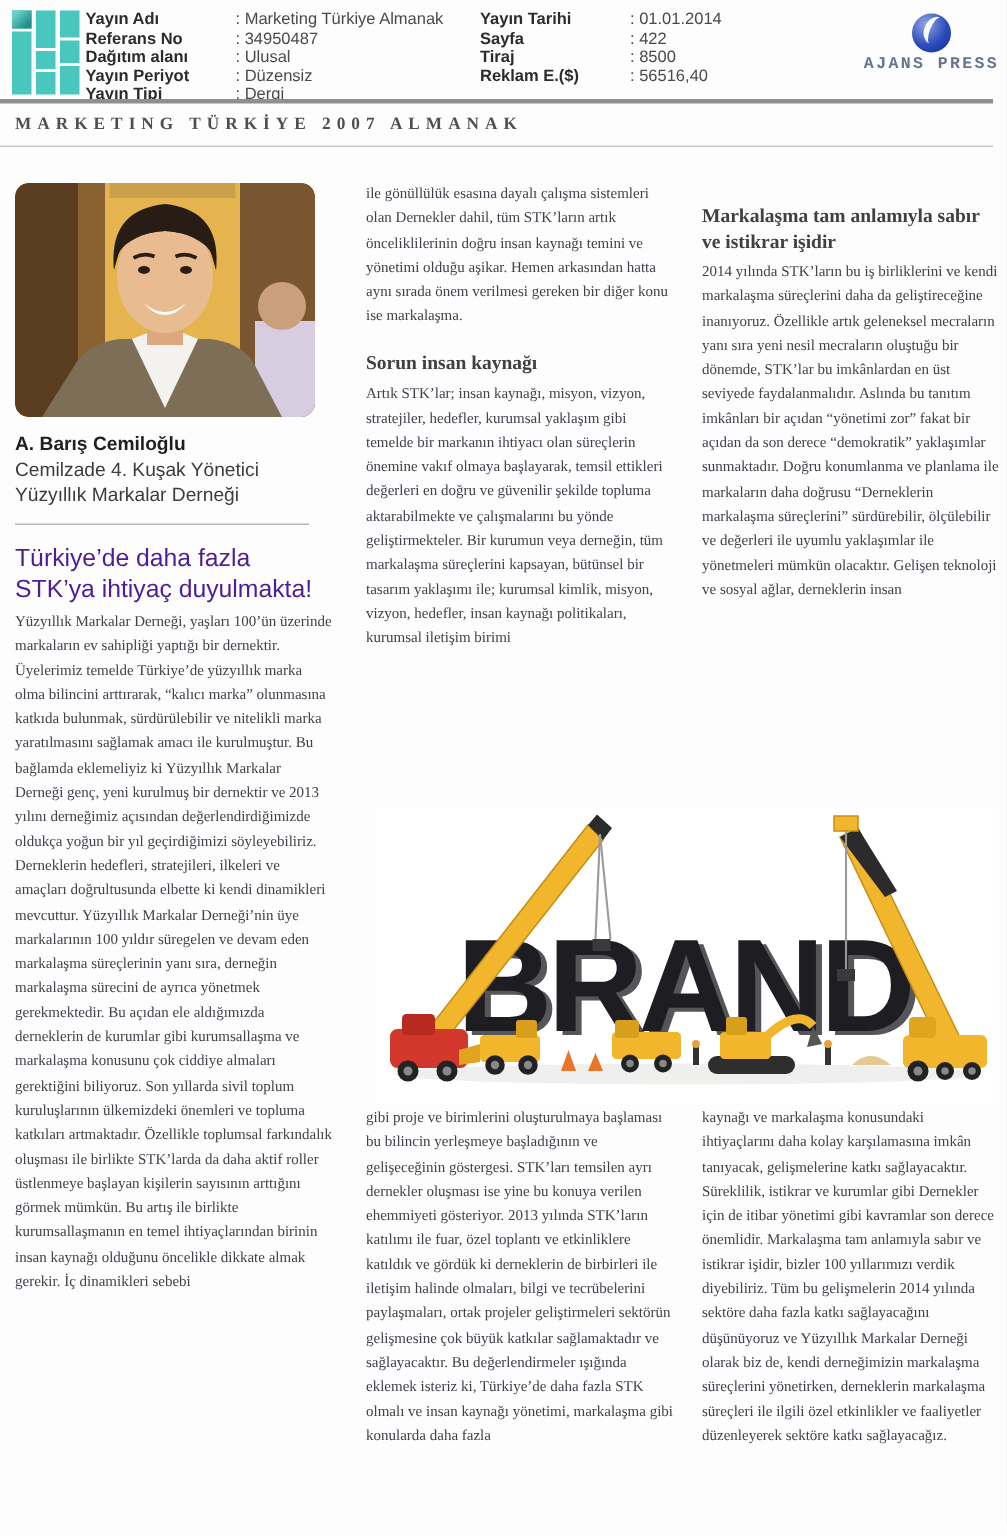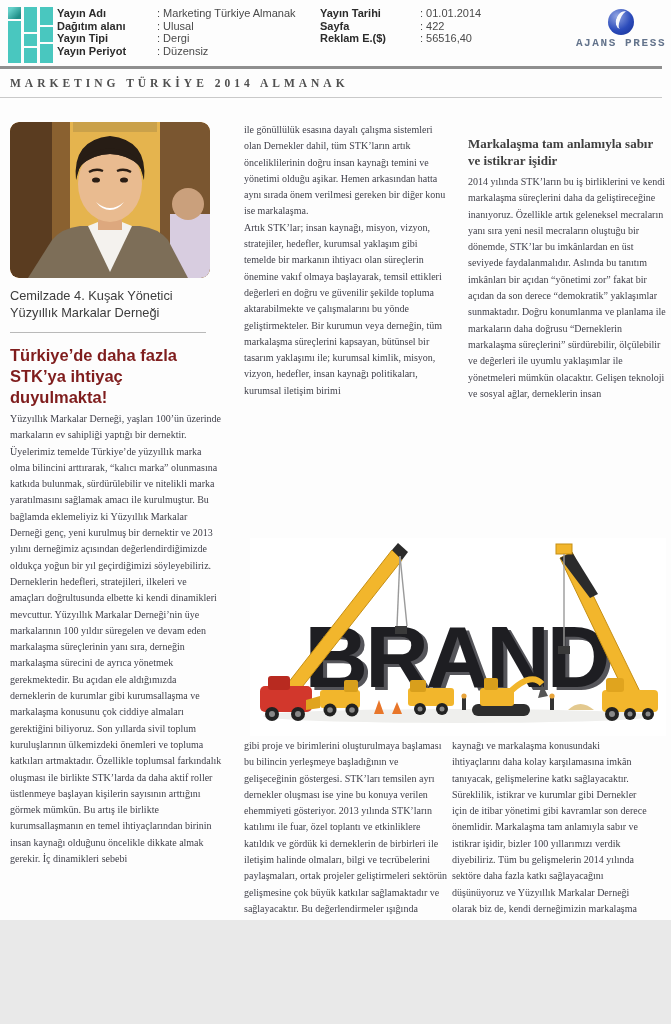--- a/index.html
+++ b/index.html
@@ -1,18 +1,18 @@
 <!DOCTYPE html>
 <html><head>
 <meta charset="utf-8">
 <style>
   * { margin:0; padding:0; box-sizing:border-box; }
   html,body { background:#e9e9e9; }
   .page {
-    position:relative; width:671px; height:920px; margin:0 auto;
+    position:relative; width:671px; height:1024px; margin:0 auto;
     background:#fdfdfd; overflow:hidden;
     font-family:"Liberation Sans","DejaVu Sans",sans-serif;
   }
   
   .logo-tiles { position:absolute; left:8px; top:7px; width:46px; height:56px; }
   .logo-tiles .tile { position:absolute; background:#49c7bf; }
   .tile.t-photo { background:#2ea89f; background-image:linear-gradient(135deg,#64d0c9 20%,#1f8f88 80%); }
   .meta { position:absolute; top:7px; font-size:11px; line-height:12.6px; color:#454545; }
   .meta-left  { left:57px;  width:270px; }
   .meta-right { left:320px; width:230px; }
@@ -30,31 +30,31 @@
   .header-rule { position:absolute; left:0; top:66px; width:662px; height:3px; background:#8f8f8f; }
   .title-bar { position:absolute; left:10px; top:77px; font-family:"Liberation Serif","DejaVu Serif",serif;
     font-size:11.5px; font-weight:600; letter-spacing:4px; color:#4f4f4f; }
   .title-rule { position:absolute; left:0; top:97px; width:662px; height:1px; background:#c9c9c9; }
   
   .col { position:absolute; }
   .col-left      { left:10px;  top:122px; width:212px; }
   .col-mid-top   { left:244px; top:122px; width:206px; }
   .col-right-top { left:468px; top:122px; width:198px; }
   .col-mid-bot   { left:244px; top:738px; width:206px; }
-  .col-right-bot { left:452px; top:738px; width:198px; }
+  .col-right-bot { left:468px; top:738px; width:198px; }
   .body { font-family:"Liberation Serif","DejaVu Serif",serif; font-size:10px;
     line-height:16.3px; color:#41414b; }
   .subhead { font-family:"Liberation Serif","DejaVu Serif",serif; font-weight:bold;
     font-size:13px; line-height:16.5px; color:#404040; margin:14px 0 5px; }
   
   .portrait { width:200px; height:156px; border-radius:9px; overflow:hidden; display:block; }
   .caption { margin-top:9px; font-size:12.8px; line-height:17px; color:#3c3c3c; }
   .caption-name { font-weight:bold; color:#1f1f1f; }
   .caption-rule { width:196px; border:none; border-top:1px solid #b9b9b9; margin:11px 0 12px; }
-  .headline { font-size:16.5px; font-weight:bold; line-height:21px; color:#7f1d1d; width:200px; }
+  .headline { font-size:16.5px; font-weight:normal; line-height:21px; color:#4c1d95; width:200px; }
   .col-left .body { margin-top:3px; width:212px; }
   
   .brand-figure { position:absolute; left:250px; top:538px; width:416px; height:198px; background:#fde047; }
 </style>
 </head>
 <body>
 
 <div class="page">
 
   <div class="logo-tiles">
@@ -67,55 +67,63 @@
     <div class="tile" style="left:32px;top:20px;width:13px;height:15px;"></div>
     <div class="tile" style="left:32px;top:37px;width:13px;height:19px;"></div>
   </div>
 
   <div class="meta meta-left">
     <div class="meta-row">
         <span class="meta-label">Yayın Adı</span>
         <span class="meta-value">: Marketing Türkiye Almanak</span>
       </div>
     <div class="meta-row">
+        <span class="meta-label">Referans No</span>
+        <span class="meta-value">: 34950487</span>
+      </div>
+    <div class="meta-row">
         <span class="meta-label">Dağıtım alanı</span>
         <span class="meta-value">: Ulusal</span>
       </div>
     <div class="meta-row">
+        <span class="meta-label">Yayın Periyot</span>
+        <span class="meta-value">: Düzensiz</span>
+      </div>
+    <div class="meta-row">
         <span class="meta-label">Yayın Tipi</span>
         <span class="meta-value">: Dergi</span>
       </div>
-    <div class="meta-row">
-        <span class="meta-label">Yayın Periyot</span>
-        <span class="meta-value">: Düzensiz</span>
-      </div>
   </div>
 
   <div class="meta meta-right">
     <div class="meta-row">
         <span class="meta-label">Yayın Tarihi</span>
         <span class="meta-value">: 01.01.2014</span>
       </div>
     <div class="meta-row">
         <span class="meta-label">Sayfa</span>
         <span class="meta-value">: 422</span>
+      </div>
+    <div class="meta-row">
+        <span class="meta-label">Tiraj</span>
+        <span class="meta-value">: 8500</span>
       </div>
     <div class="meta-row">
         <span class="meta-label">Reklam E.($)</span>
         <span class="meta-value">: 56516,40</span>
       </div>
   </div>
 
   <div class="ajans">
     <div class="sphere"></div>
     <div class="ajans-text">AJANS PRESS</div>
   </div>
 
   <div class="header-rule"></div>
-  <div class="title-bar">MARKETING TÜRKİYE 2014 ALMANAK</div>
+  <div class="title-bar">MARKETING TÜRKİYE 2007 ALMANAK</div>
   <div class="title-rule"></div>
 
   <section class="col col-left">
     <svg class="portrait" viewBox="0 0 200 156" xmlns="http://www.w3.org/2000/svg">
       <defs>
           <clipPath id="pc">
             <rect x="0" y="0" width="200" height="156" rx="9"></rect>
           </clipPath>
         </defs>
       <g clip-path="url(#pc)">
@@ -136,30 +144,32 @@
         <path d="M66 58 Q62 18 100 14 Q138 18 134 58 Q132 34 100 32 Q68 34 66 58 Z" fill="#271d15"></path>
         <path d="M66 58 Q64 30 100 26 Q136 30 134 58 L130 44 Q116 32 100 32 Q84 32 70 44 Z" fill="#271d15"></path>
         <ellipse cx="86" cy="58" rx="4" ry="2.6" fill="#2a1d14"></ellipse>
         <ellipse cx="114" cy="58" rx="4" ry="2.6" fill="#2a1d14"></ellipse>
         <path d="M79 50 Q86 46 93 49" stroke="#2a1d14" stroke-width="2.4" fill="none"></path>
         <path d="M107 49 Q114 46 121 50" stroke="#2a1d14" stroke-width="2.4" fill="none"></path>
         <path d="M86 80 Q100 92 114 80 Q108 88 100 88 Q92 88 86 80 Z" fill="#fff"></path>
       </g>
     </svg>
     <div class="caption">
+      <div class="caption-name">A. Barış Cemiloğlu</div>
       <div>Cemilzade 4. Kuşak Yönetici</div>
       <div>Yüzyıllık Markalar Derneği</div>
     </div>
     <hr class="caption-rule">
     <div class="headline">Türkiye’de daha fazla STK’ya ihtiyaç duyulmakta!</div>
     <p class="body">Yüzyıllık Markalar Derneği, yaşları 100’ün üzerinde markaların ev sahipliği yaptığı bir dernektir. Üyelerimiz temelde Türkiye’de yüzyıllık marka olma bilincini arttırarak, “kalıcı marka” olunmasına katkıda bulunmak, sürdürülebilir ve nitelikli marka yaratılmasını sağlamak amacı ile kurulmuştur. Bu bağlamda eklemeliyiz ki Yüzyıllık Markalar Derneği genç, yeni kurulmuş bir dernektir ve 2013 yılını derneğimiz açısından değerlendirdiğimizde oldukça yoğun bir yıl geçirdiğimizi söyleyebiliriz. Derneklerin hedefleri, stratejileri, ilkeleri ve amaçları doğrultusunda elbette ki kendi dinamikleri mevcuttur. Yüzyıllık Markalar Derneği’nin üye markalarının 100 yıldır süregelen ve devam eden markalaşma süreçlerinin yanı sıra, derneğin markalaşma sürecini de ayrıca yönetmek gerekmektedir. Bu açıdan ele aldığımızda derneklerin de kurumlar gibi kurumsallaşma ve markalaşma konusunu çok ciddiye almaları gerektiğini biliyoruz. Son yıllarda sivil toplum kuruluşlarının ülkemizdeki önemleri ve topluma katkıları artmaktadır. Özellikle toplumsal farkındalık oluşması ile birlikte STK’larda da daha aktif roller üstlenmeye başlayan kişilerin sayısının arttığını görmek mümkün. Bu artış ile birlikte kurumsallaşmanın en temel ihtiyaçlarından birinin insan kaynağı olduğunu öncelikle dikkate almak gerekir. İç dinamikleri sebebi</p>
   </section>
 
   <section class="col col-mid-top">
     <p class="body">ile gönüllülük esasına dayalı çalışma sistemleri olan Dernekler dahil, tüm STK’ların artık önceliklilerinin doğru insan kaynağı temini ve yönetimi olduğu aşikar. Hemen arkasından hatta aynı sırada önem verilmesi gereken bir diğer konu ise markalaşma.</p>
+    <h3 class="subhead">Sorun insan kaynağı</h3>
     <p class="body">Artık STK’lar; insan kaynağı, misyon, vizyon, stratejiler, hedefler, kurumsal yaklaşım gibi temelde bir markanın ihtiyacı olan süreçlerin önemine vakıf olmaya başlayarak, temsil ettikleri değerleri en doğru ve güvenilir şekilde topluma aktarabilmekte ve çalışmalarını bu yönde geliştirmekteler. Bir kurumun veya derneğin, tüm markalaşma süreçlerini kapsayan, bütünsel bir tasarım yaklaşımı ile; kurumsal kimlik, misyon, vizyon, hedefler, insan kaynağı politikaları, kurumsal iletişim birimi</p>
   </section>
 
   <section class="col col-right-top">
     <h3 class="subhead">Markalaşma tam anlamıyla sabır ve istikrar işidir</h3>
     <p class="body">2014 yılında STK’ların bu iş birliklerini ve kendi markalaşma süreçlerini daha da geliştireceğine inanıyoruz. Özellikle artık geleneksel mecraların yanı sıra yeni nesil mecraların oluştuğu bir dönemde, STK’lar bu imkânlardan en üst seviyede faydalanmalıdır. Aslında bu tanıtım imkânları bir açıdan “yönetimi zor” fakat bir açıdan da son derece “demokratik” yaklaşımlar sunmaktadır. Doğru konumlanma ve planlama ile markaların daha doğrusu “Derneklerin markalaşma süreçlerini” sürdürebilir, ölçülebilir ve değerleri ile uyumlu yaklaşımlar ile yönetmeleri mümkün olacaktır. Gelişen teknoloji ve sosyal ağlar, derneklerin insan</p>
   </section>
 
   <div class="brand-figure">
     <svg viewBox="0 0 416 198" width="416" height="198" xmlns="http://www.w3.org/2000/svg">

